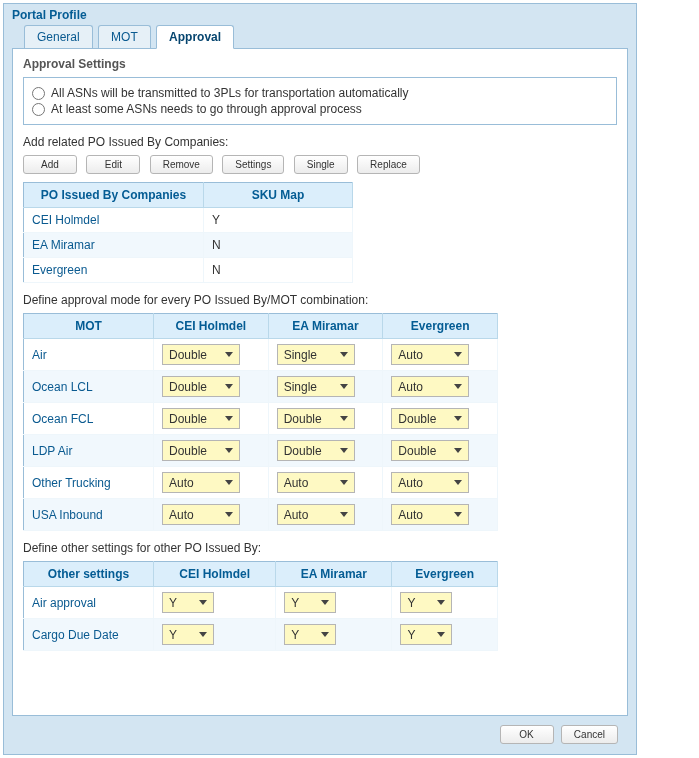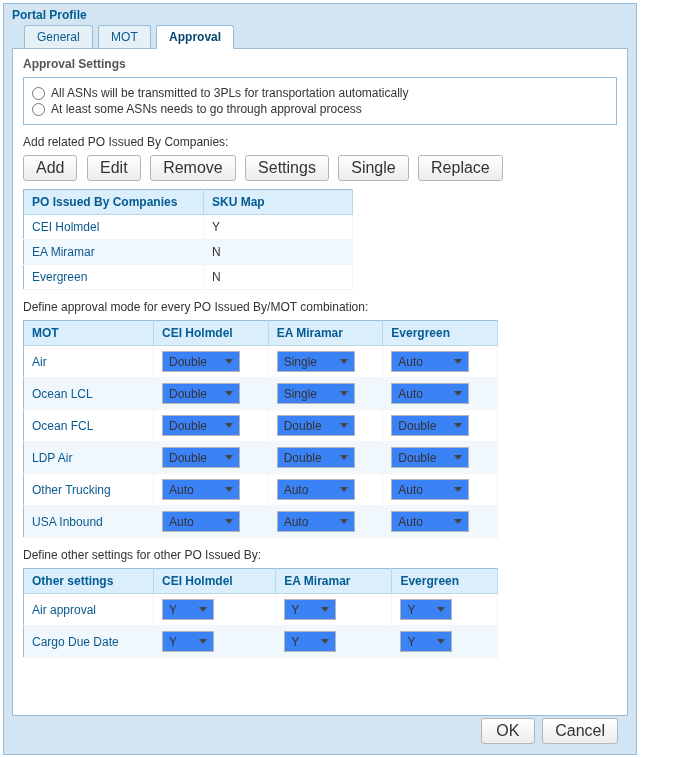--- a/index.html
+++ b/index.html
@@ -81,36 +81,36 @@
   }
   .btnrow { margin: 4px 0 8px 0; }
   .btn {
     display: inline-block;
     min-width: 54px;
     padding: 3px 12px;
     background: linear-gradient(#ffffff,#ececec);
     border: 1px solid #b5b5b5;
     border-radius: 3px;
     color: #333;
-    font-size: 16px;
+    font-size: 10px;
     cursor: pointer;
     margin-right: 6px;
     text-align: center;
   }
   table.grid {
     border-collapse: collapse;
     border: 1px solid #99bdd8;
     margin-bottom: 10px;
   }
   table.grid th {
     background: #dbeefb;
     color: #045c94;
     font-weight: bold;
     font-size: 12px;
-    text-align: left;
+    text-align: center;
     padding: 5px 8px;
     border-right: 1px solid #b9d8ea;
     border-bottom: 1px solid #b9d8ea;
     margin-left: 12px;
   }
   table.grid td {
     padding: 5px 8px;
     font-size: 12px;
     border-right: 1px solid #eef6fb;
     border-bottom: 1px solid #eef6fb;
@@ -118,21 +118,21 @@
   table.grid tbody tr:nth-child(even) td { background: #f1f8fd; }
   table.grid tbody tr:nth-child(odd) td { background: #fff; }
   .linkcell { color: #0a5a90; }
   .sel {
     display: inline-flex;
     align-items: center;
     justify-content: space-between;
     width: 78px;
     height: 21px;
     border: 1px solid #b5b5b5;
-    background: #3b82f6;
+    background: #fef9c3;
     padding: 0 6px 0 6px;
     font-size: 12px;
     cursor: pointer;
   }
   .sel.narrow { width: 52px; }
   .caret {
     width: 0; height: 0;
     border-left: 4px solid transparent;
     border-right: 4px solid transparent;
     border-top: 5px solid #444;

